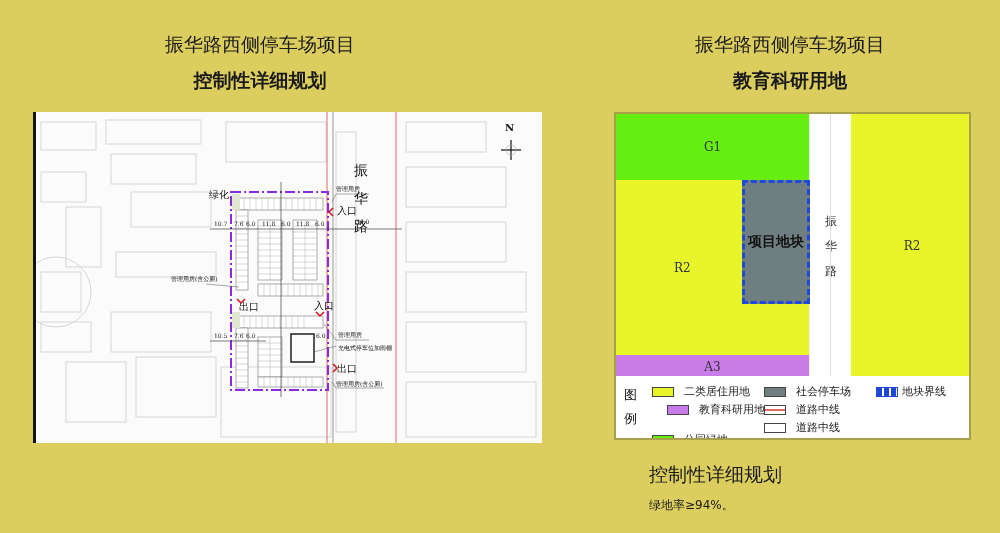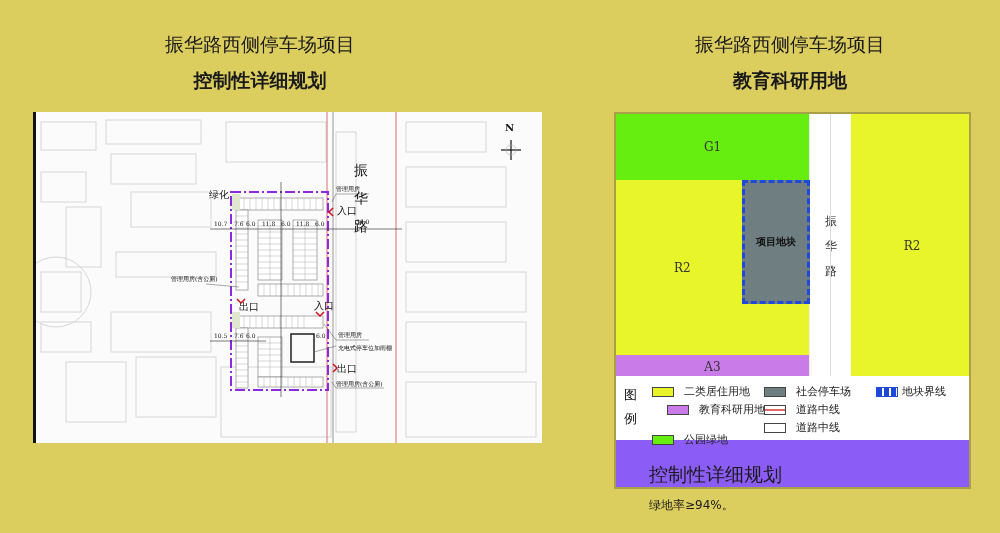--- a/index.html
+++ b/index.html
@@ -6,21 +6,21 @@
   body{width:1000px;height:533px;background:#dccd5f;position:relative;overflow:hidden;font-family:"DejaVu Sans",sans-serif;color:#1a1a1a;}
   .title{position:absolute;text-align:center;white-space:nowrap;}
   .t1{font-size:19px;}
   .t2{font-size:19px;font-weight:bold;}
   
   #plan{position:absolute;left:33px;top:112px;width:506px;height:331px;background:#fbfbfb;border-left:3px solid #111;}
   #plan svg{position:absolute;left:0;top:0;}
   .lbl{position:absolute;font-family:"DejaVu Serif",serif;white-space:nowrap;color:#111;}
   .small{font-size:6px;}
   
-  #map{position:absolute;left:614px;top:112px;width:357px;height:377px;background:#8b5cf6;border:2px solid #a9a04a;box-sizing:border-box;overflow:hidden;}
+  #map{position:absolute;left:614px;top:112px;width:357px;height:328px;background:#a21caf;border:2px solid #a9a04a;box-sizing:border-box;overflow:hidden;}
   .zone{position:absolute;display:flex;align-items:center;justify-content:center;font-family:"DejaVu Serif",serif;font-size:12px;color:#333;}
   #legend{position:absolute;left:0;top:262px;width:353px;height:64px;background:#fff;}
   .leg-item{position:absolute;display:flex;align-items:center;font-size:11px;font-family:"DejaVu Serif",serif;color:#222;}
   .sw{width:22px;height:10px;border:1px solid #444;margin-right:10px;box-sizing:border-box;}
   .req-title{position:absolute;left:649px;top:462px;font-size:19px;white-space:nowrap;}
   .req-text{position:absolute;left:649px;top:497px;font-size:12px;white-space:nowrap;}
 </style>
 </head>
 <body>
 
@@ -170,21 +170,21 @@
     </div>
   <div class="zone" style="left:193px;top:0;width:42px;height:264px;background:#fff;border-left:1px solid #eee;flex-direction:column;">
     <div style="position:absolute;left:20px;top:0;width:1px;height:264px;background:#ddd;"></div>
     <span style="margin:4px 0;">振</span>
     <span style="margin:4px 0;">华</span>
     <span style="margin:4px 0;">路</span>
   </div>
   <div class="zone" style="left:235px;top:0;width:122px;height:264px;background:#e8f52a;">
       <span>R2</span>
     </div>
-  <div class="zone" style="left:126px;top:66px;width:68px;height:124px;background:#6f7e80;border:3px dashed #1f49d8;box-sizing:border-box;font-family:'DejaVu Sans',sans-serif;font-weight:bold;font-size:10px;color:#111;">
+  <div class="zone" style="left:126px;top:66px;width:68px;height:124px;background:#6f7e80;border:3px dashed #1f49d8;box-sizing:border-box;font-family:'DejaVu Sans',sans-serif;font-weight:bold;font-size:14px;color:#111;">
       <span>项目地块</span>
     </div>
 
   <div id="legend">
     <span class="lbl" style="left:8px;top:10px;font-size:13px;">图</span>
     <span class="lbl" style="left:8px;top:34px;font-size:13px;">例</span>
 
     <div class="leg-item" style="left:36px;top:8px;">
         <span class="sw" style="background:#e8f52a;"></span>
         <span>二类居住用地</span>

